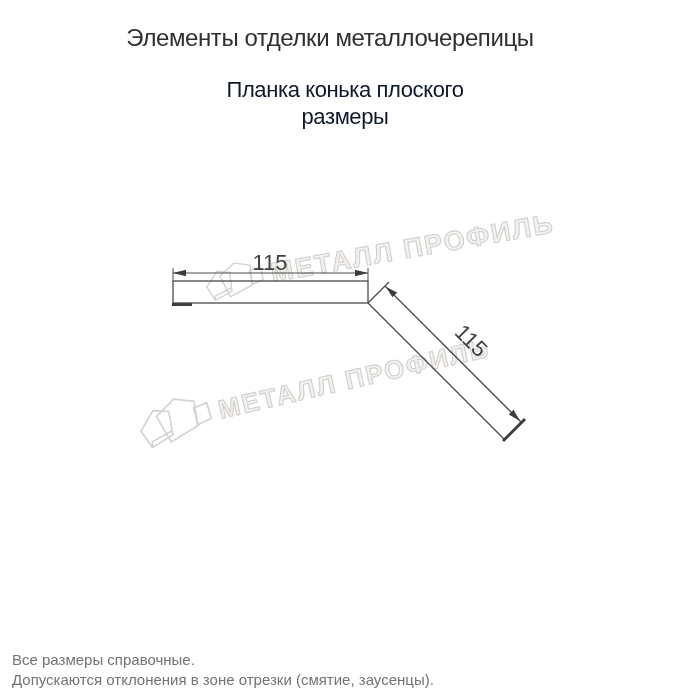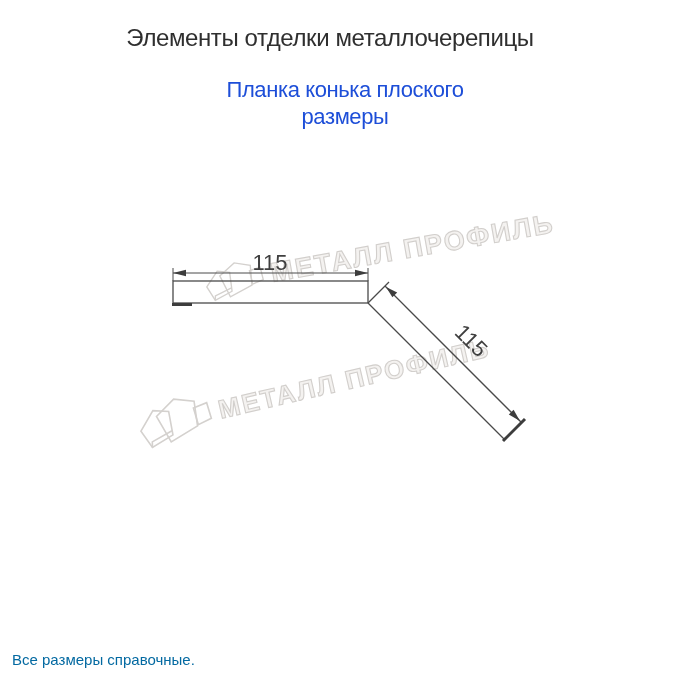--- a/index.html
+++ b/index.html
@@ -8,21 +8,21 @@
   .canvas{position:relative;width:700px;height:540px;background:#ffffff;}
 
   .page-title{
     position:absolute;left:0;top:24px;width:660px;margin:0;
     text-align:center;font-size:24px;font-weight:400;letter-spacing:-0.4px;
     color:#2f2f2f;
   }
   .subtitle{
     position:absolute;left:0;top:76px;width:690px;
     text-align:center;font-size:22px;line-height:27px;letter-spacing:-0.4px;
-    color:#1d4ed8;
+    color:#0f172a;
   }
   .subtitle .code{display:block;}
 
   
   .watermark{
     position:absolute;display:flex;align-items:center;gap:7px;
     transform-origin:0 50%;pointer-events:none;z-index:1;
   }
   .wm-upper{left:203px;top:255px;height:60px;transform:rotate(-10deg);}
   .wm-lower{left:136px;top:398px;height:62px;transform:rotate(-13deg);}
@@ -31,21 +31,21 @@
     color:#f4f2f0;-webkit-text-stroke:1.1px #d2cfcc;
   }
   .wm-lower .wm-text{font-size:26px;}
   .wm-logo{flex:0 0 auto;}
 
   .diagram{position:absolute;left:0;top:0;z-index:2;}
   .dim-label{font-size:22px;fill:#3f3f3f;font-family:"Liberation Sans",sans-serif;}
 
   .notes{
     position:absolute;left:12px;top:650px;z-index:3;
-    font-size:15px;line-height:20px;color:#0369a1;
+    font-size:15px;line-height:20px;color:#737373;
   }
 </style>
 </head>
 <body>
 
 <div class="canvas">
 
   <h1 class="page-title">Элементы отделки металлочерепицы</h1>
 
   <div class="subtitle">
@@ -99,15 +99,16 @@
       <polygon points="386,287 397.2,292.4 392.4,297.2"></polygon>
       <polygon points="520,421 513.6,409.8 508.8,414.6"></polygon>
     </g>
 
     <text class="dim-label" x="270" y="270" text-anchor="middle">115</text>
     <text class="dim-label" transform="translate(466,346) rotate(45)" text-anchor="middle">115</text>
   </svg>
 
   <div class="notes">
     <div>Все размеры справочные.</div>
+    <div>Допускаются отклонения в зоне отрезки (смятие, заусенцы).</div>
   </div>
 
 </div>
 
 </body></html>

